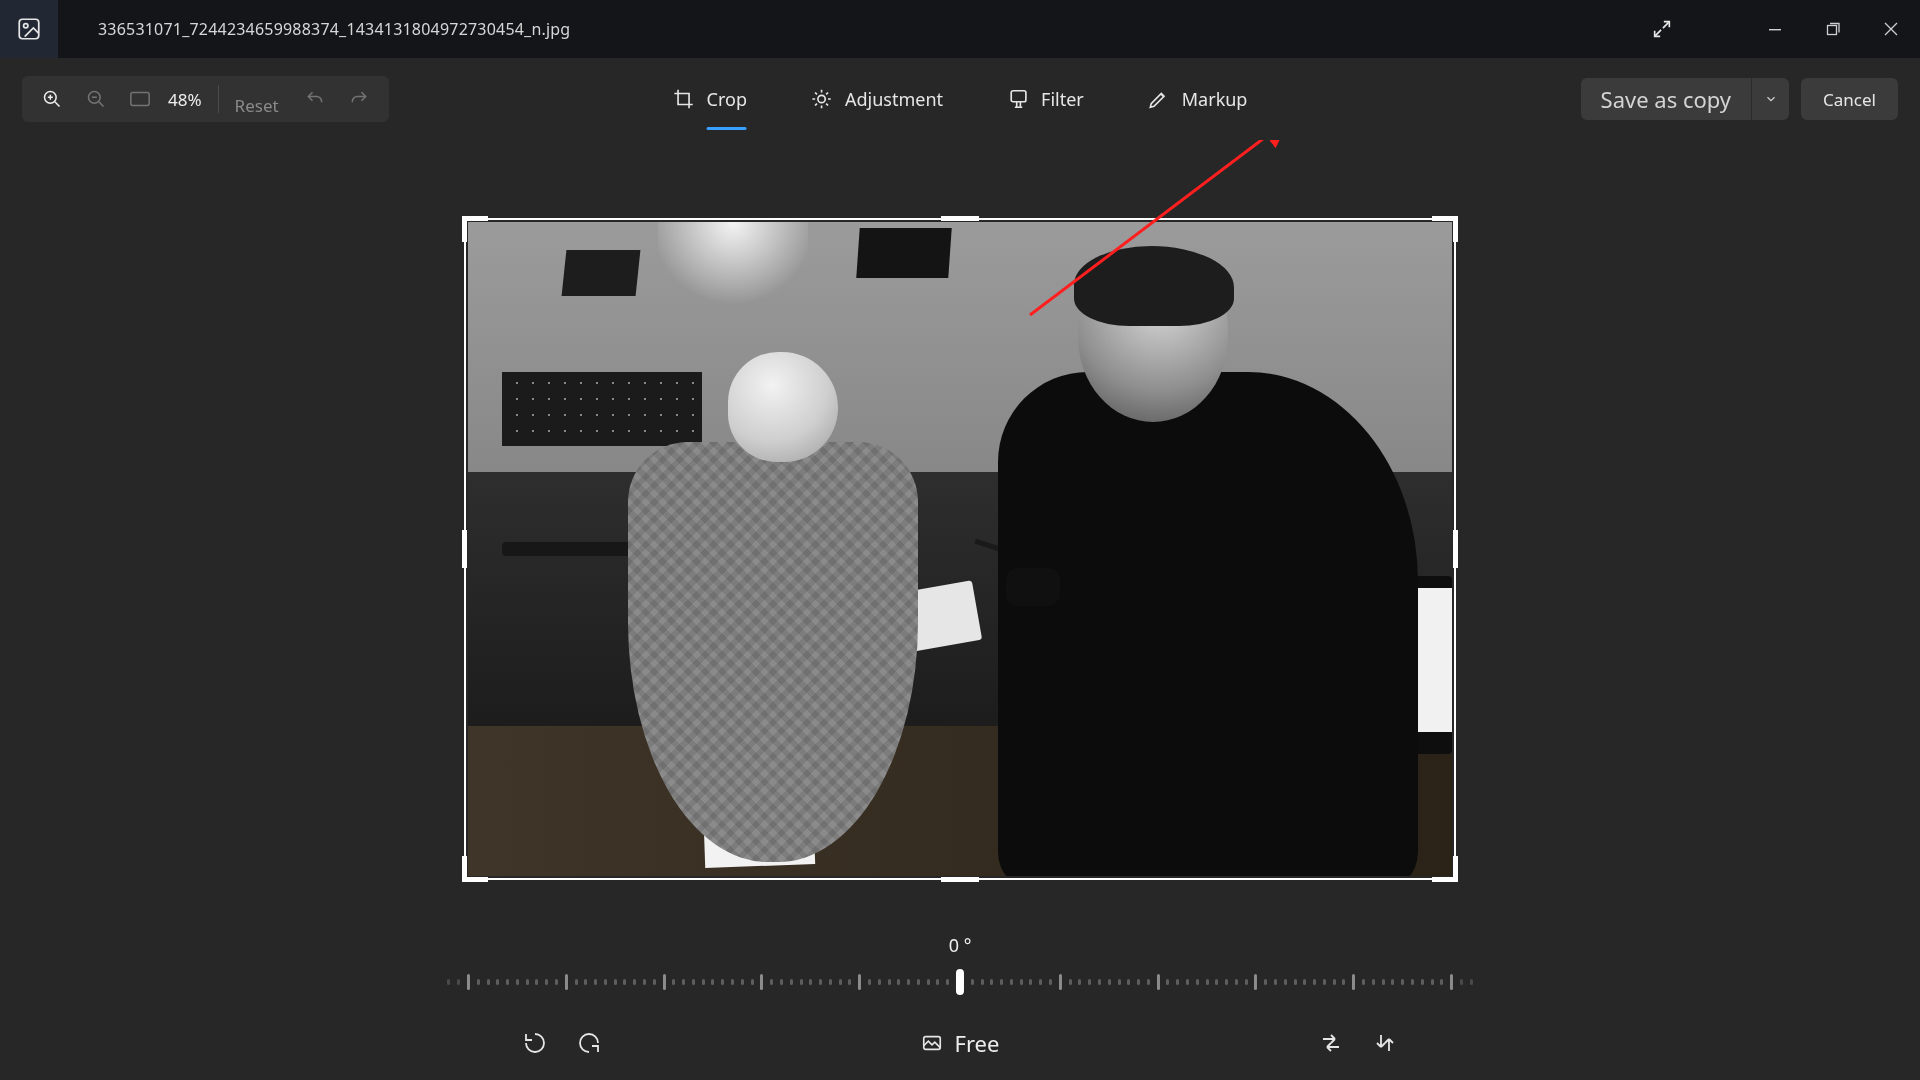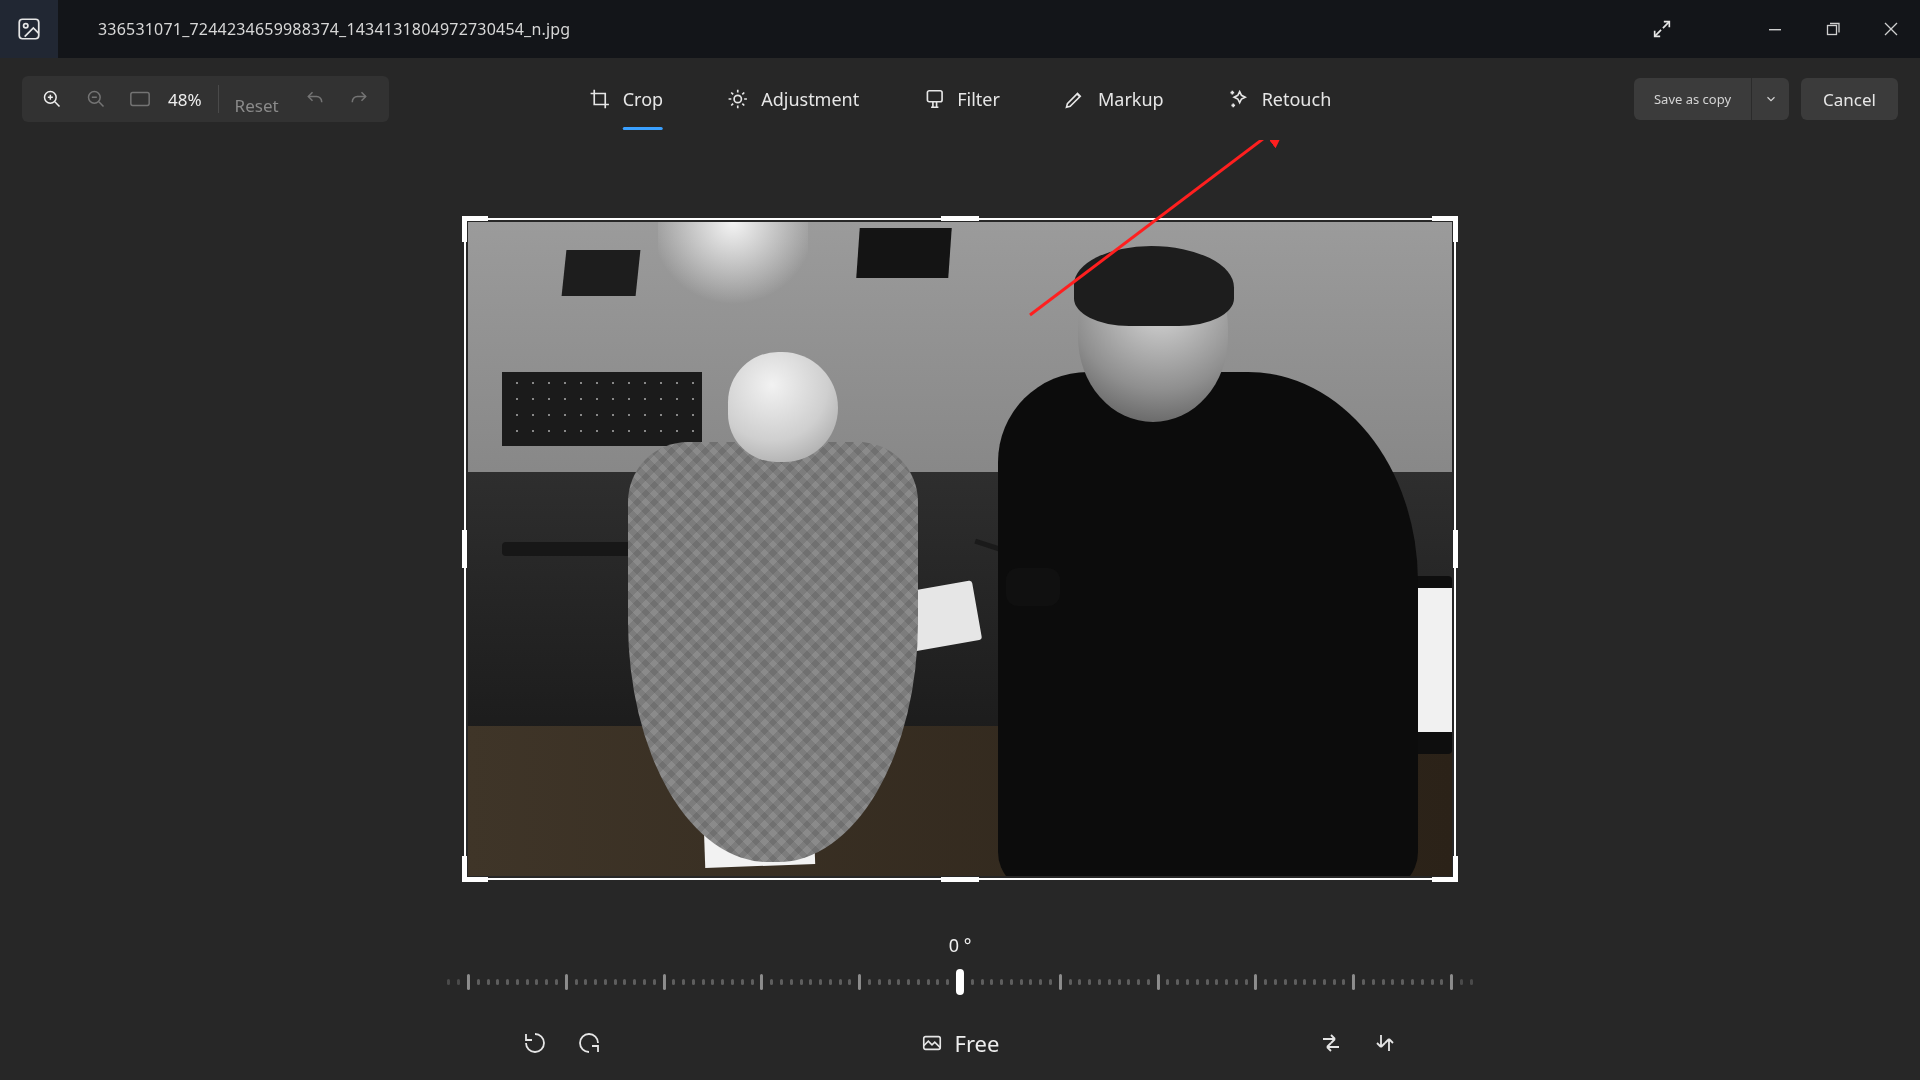--- a/index.html
+++ b/index.html
@@ -97,21 +97,21 @@
   .tab svg { width:22px; height:22px; }
 
   .right-btns{
     margin-left:auto; display:flex; gap:12px; align-items:center;
   }
   .save-split{
     display:flex; background:#3b3b3b; border-radius:6px; overflow:hidden;
     height:42px;
   }
   .save-split .main{
-    padding:0 20px; display:flex; align-items:center; font-size:13px; color:#d4d4d4;
+    padding:0 20px; display:flex; align-items:center; font-size:22px; color:#d4d4d4;
   }
   .save-split .caret{
     width:38px; display:flex;align-items:center;justify-content:center;
     border-left:1px solid #2b2b2b; color:#d4d4d4;
   }
   .cancel-btn{
     height:42px; padding:0 22px; background:#3b3b3b; border-radius:6px;
     display:flex;align-items:center; font-size:17px; color:#e6e6e6;
   }
 
@@ -288,26 +288,20 @@
           <rect x="4" y="3" width="16" height="12" rx="2"></rect>
           <path d="M8 21h8M10 15v6M14 15v6"></path>
         </svg>
       <span>Filter</span>
     </div>
     <div class="tab">
       <svg viewBox="0 0 24 24" fill="none" stroke="#e6e6e6" stroke-width="1.8">
           <path d="M3 21l4-1 11-11-3-3L4 17l-1 4zM14 6l3 3"></path>
         </svg>
       <span>Markup</span>
-    </div>
-    <div class="tab">
-      <svg viewBox="0 0 24 24" fill="none" stroke="#e6e6e6" stroke-width="1.8">
-          <path d="M5 3v4M3 5h4M6 17v4M4 19h4M13 4l2 4 4 2-4 2-2 4-2-4-4-2 4-2 2-4z"></path>
-        </svg>
-      <span>Retouch</span>
     </div>
   </div>
 
   <div class="right-btns">
     <div class="save-split">
       <div class="main">Save as copy</div>
       <div class="caret">
         <svg width="14" height="14" viewBox="0 0 24 24" fill="none" stroke="#d4d4d4" stroke-width="2">
             <path d="M6 9l6 6 6-6"></path>
           </svg>

